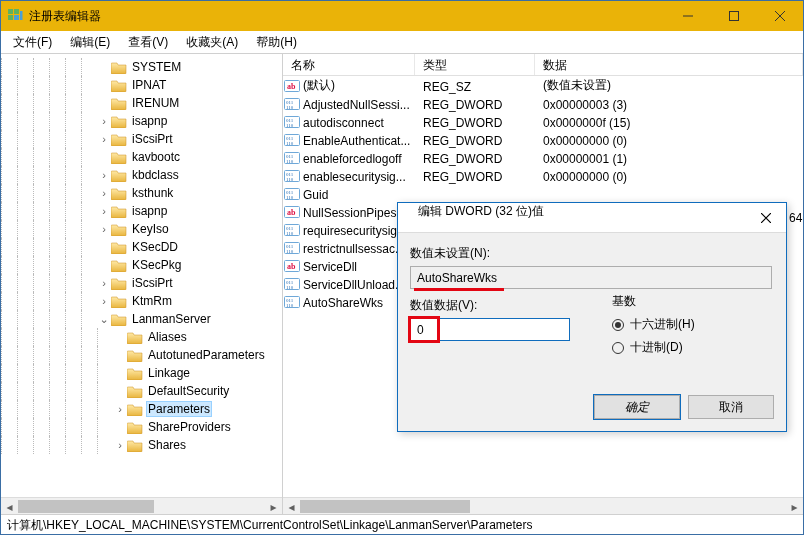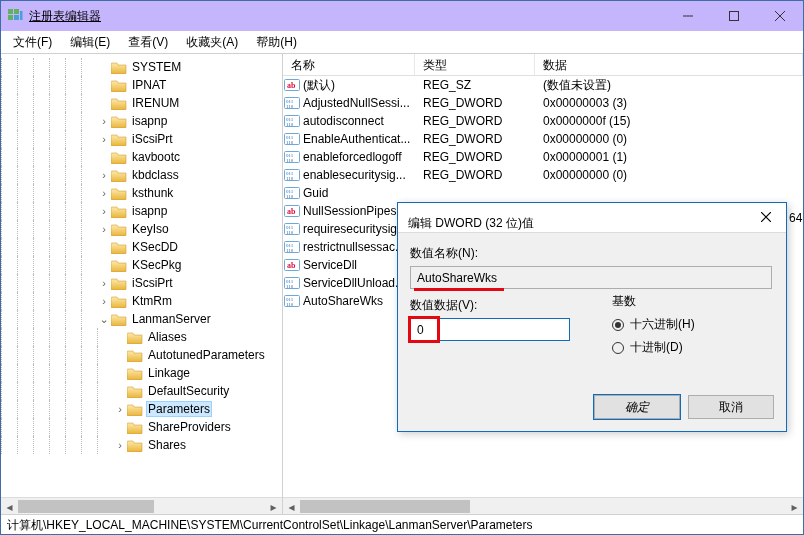--- a/index.html
+++ b/index.html
@@ -1,18 +1,18 @@
 <!DOCTYPE html>
 <html><head>
 <meta charset="utf-8">
 <style>
   * { box-sizing: border-box; }
   html, body { margin: 0; padding: 0; font-family: "Microsoft YaHei", "Segoe UI", Tahoma, sans-serif; font-size: 12px; color: #000; background: #fff; }
   .window { width: 804px; height: 535px; border: 1px solid #3a6ea5; background: #fff; display: flex; flex-direction: column; position: relative; }
-  .titlebar { height: 30px; background: #c4b5fd; display: flex; align-items: center; padding-left: 6px; text-decoration: underline; }
+  .titlebar { height: 30px; background: #eab308; display: flex; align-items: center; padding-left: 6px; }
   .titlebar .appicon { width: 16px; height: 16px; margin-right: 6px; }
   .titlebar .title { flex: 1; }
   .winbtns { display: flex; }
   .winbtn { width: 46px; height: 30px; display: flex; align-items: center; justify-content: center; color: #555; }
   .menubar { height: 22px; display: flex; align-items: center; padding-left: 4px; gap: 2px; }
   .menubar span { padding: 2px 8px; }
   .client { flex: 1; display: flex; border-top: 1px solid #d0d0d0; overflow: hidden; }
   .treepan { width: 282px; border-right: 1px solid #d0d0d0; overflow: auto; position: relative; }
   .listpan { flex: 1; overflow: auto; position: relative; }
   .statusbar { height: 20px; border-top: 1px solid #d0d0d0; padding: 2px 6px; font-size: 12px; white-space: nowrap; overflow: hidden; }
@@ -24,33 +24,33 @@
   .exp { width: 14px; text-align: center; color: #666; font-size: 11px; display: inline-block; }
   .folder { width: 16px; height: 13px; display: inline-block; margin-right: 4px; }
   .label.selected { background: #cce8ff; outline: 1px solid #99d1ff; padding: 0 1px; }
   .label { padding: 0 1px; }
 
   .listhdr { display: flex; height: 22px; border-bottom: 1px solid #e0e0e0; position: sticky; top:0; background:#fff;}
   .listhdr div { padding: 3px 8px; border-right: 1px solid #e8e8e8; }
   .colname { width: 132px; }
   .coltype { width: 120px; }
   .coldata { flex: 1; }
-  .listrow { display: flex; height: 18px; align-items: center; }
+  .listrow { display: flex; height: 18px; align-items: flex-end; }
   .listrow .cicon { width: 18px; display:flex; align-items:center; justify-content:center; }
   .listrow .cname { width: 114px; padding-left: 2px; white-space: nowrap; overflow: hidden; text-overflow: ellipsis; }
   .listrow .ctype { width: 120px; padding-left: 8px; }
   .listrow .cdata { flex: 1; padding-left: 8px; white-space: nowrap; }
 
   .scrollbar-h { position: absolute; left: 0; right: 0; bottom: 0; height: 17px; background: #f0f0f0; border-top: 1px solid #dcdcdc; display:flex; }
   .sbbtn { width: 17px; height: 17px; background: #f0f0f0; display:flex; align-items:center; justify-content:center; color:#606060; }
   .sbtrack { flex:1; position:relative; }
   .sbthumb { position:absolute; top:2px; height:13px; background:#c2c2c2; }
 
   .dialog { position: absolute; left: 396px; top: 201px; width: 390px; height: 230px; background: #f0f0f0; border: 1px solid #0f6cbd; box-shadow: 2px 2px 8px rgba(0,0,0,.2); z-index: 10; }
-  .dlgtitle { height: 30px; background: #fff; display:flex; align-items:flex-end; padding-left:10px; border-bottom: 1px solid #dcdcdc; }
+  .dlgtitle { height: 30px; background: #fff; display:flex; align-items:flex-start; padding-left:20px; border-bottom: 1px solid #dcdcdc; }
   .dlgtitle .t { flex:1; }
   .dlgclose { width: 40px; height: 30px; display:flex; align-items:center; justify-content:center; font-size:14px; }
   .dlgbody { padding: 8px 12px; }
   .fldlabel { margin-top: 4px; margin-bottom: 4px; }
   .txtinput { width: 362px; height: 23px; border: 1px solid #828790; background:#fff; padding: 2px 6px; font-size: 12px; }
   .txtinput.ro { background: #f0f0f0; border:1px solid #adadad; }
   .redunder { border-bottom: 3px solid #e30613; display:inline-block; }
   .row2 { display:flex; gap: 20px; margin-top: 4px; }
   .valcol { width: 182px; }
   .valinput { width: 160px; height: 23px; border: 1px solid #0f6cbd; background:#fff; padding: 2px 6px; font-size: 12px; }
@@ -588,21 +588,21 @@
   <div class="dialog">
     <div class="dlgtitle">
       <span class="t">编辑 DWORD (32 位)值</span>
       <div class="dlgclose">
         <svg width="10" height="10">
             <path d="M0 0l10 10M10 0L0 10" stroke="#000" stroke-width="1.2"></path>
           </svg>
       </div>
     </div>
     <div class="dlgbody">
-      <div class="fldlabel">数值名称(N):</div>
+      <div class="fldlabel">数值未设置(N):</div>
       <div style="position:relative; display:inline-block;">
         <input class="txtinput ro" readonly="" value="AutoShareWks" style="">
         <div class="redunder" style="position:absolute; left:4px; bottom:-2px; width:90px; height:0;"></div>
       </div>
 
       <div class="row2">
         <div class="valcol">
           <div class="fldlabel">数值数据(V):</div>
           <div style="position:relative;">
             <input class="valinput" value="0" style="">

